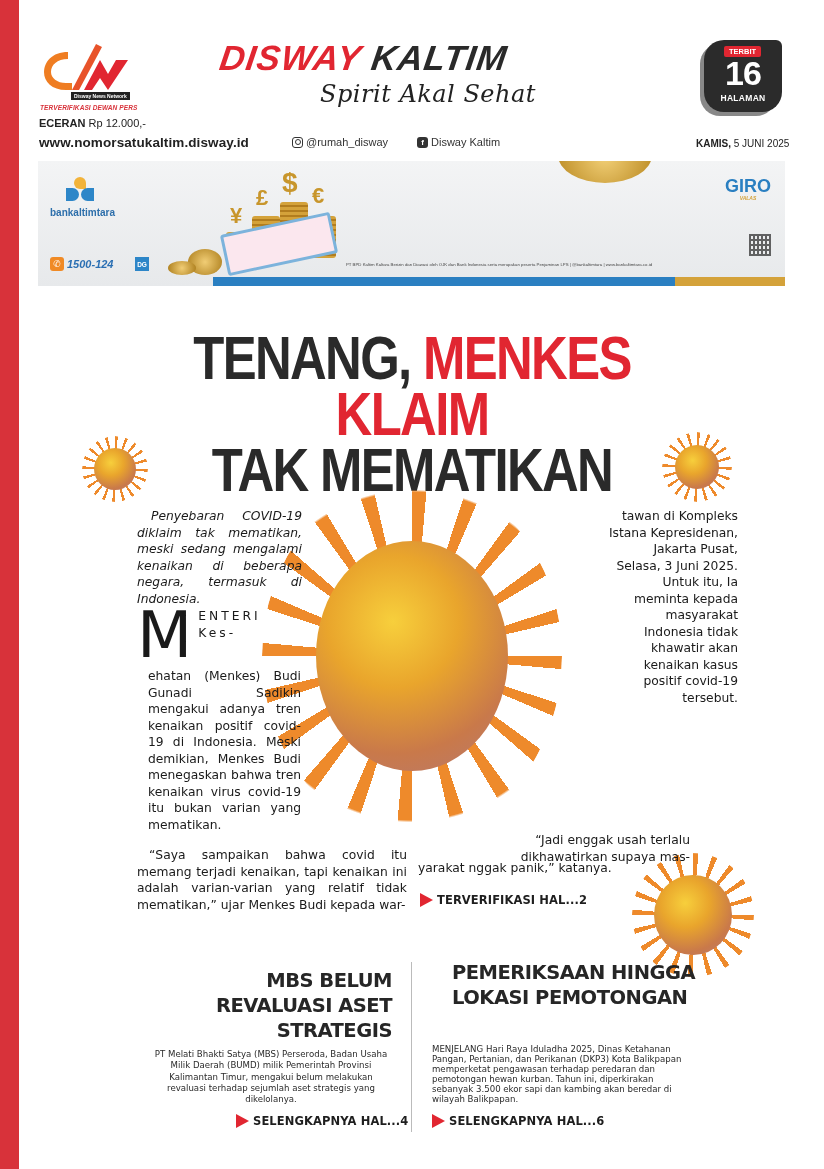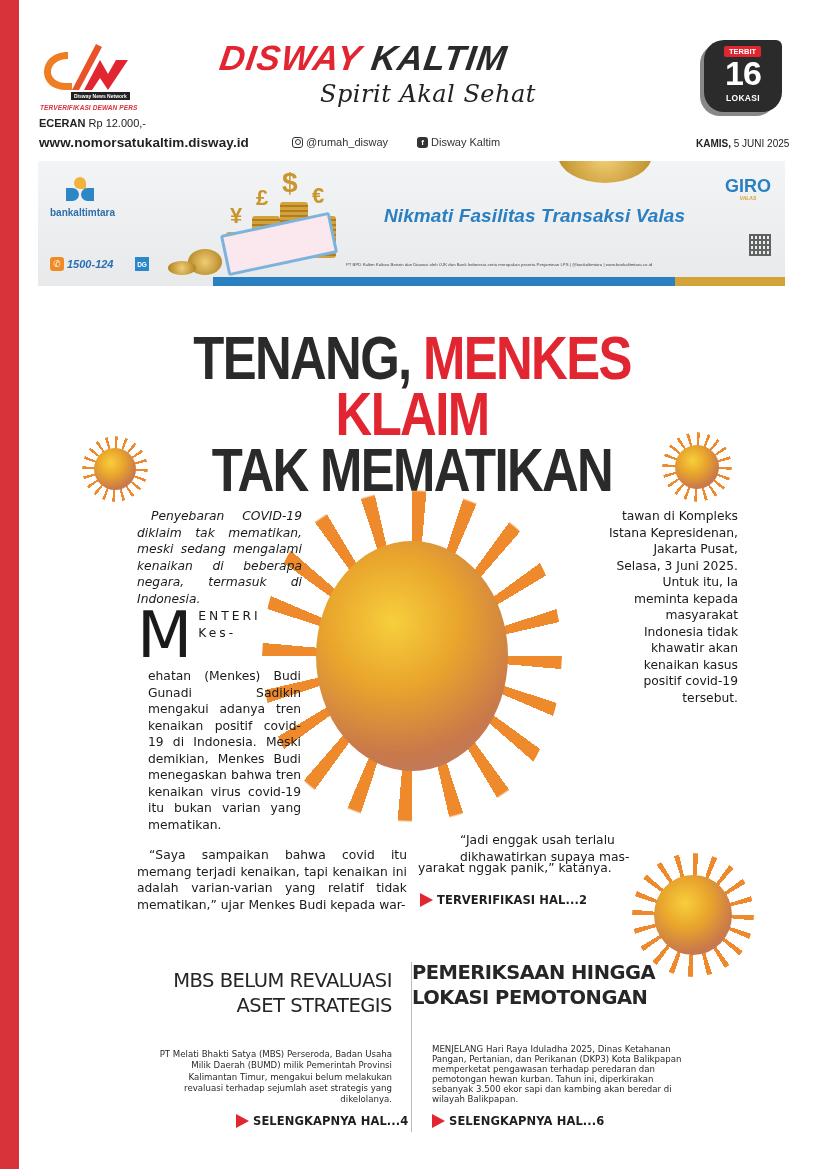--- a/index.html
+++ b/index.html
@@ -84,31 +84,31 @@
   
   .article { font-family: "DejaVu Sans", sans-serif; font-size: 12.3px; line-height: 16.5px; color: #1a1a1a; }
   .lede { position: absolute; left: 137px; top: 508px; width: 165px; font-style: italic; text-align: justify; font-size: 12.3px; line-height: 16.5px; text-indent: 14px; }
   .dropcap-block { position: absolute; left: 137px; top: 608px; width: 165px; }
   .dropcap { float: left; font-family: "DejaVu Sans", sans-serif; font-size: 64px; line-height: 50px; margin-right: 6px; margin-top: 2px; color: #1a1a1a; font-weight: normal; }
   .dropcap-rest { letter-spacing: 3px; }
   .col-left { position: absolute; left: 137px; top: 657px; width: 175px; text-align: justify; }
   .col-left p { margin: 11px; }
   .quote-block { position: absolute; left: 137px; top: 847px; width: 270px; text-align: justify; text-indent: 12px; }
   .col-right { position: absolute; left: 560px; top: 508px; width: 130px; text-align: right; margin-left: 48px; }
-  .col-right-lower { position: absolute; left: 460px; top: 832px; width: 230px; text-align: left; }
+  .col-right-lower { position: absolute; left: 460px; top: 832px; width: 230px; text-align: right; }
   .col-right-last { position: absolute; left: 418px; top: 860px; width: 272px; }
 
   .readmore { position: absolute; display: flex; align-items: center; gap: 4px; font-family: "DejaVu Sans", sans-serif; font-weight: bold; font-size: 11.5px; color: #1e1e1e; letter-spacing: 0.1px; }
   .readmore .tri { width: 0; height: 0; border-top: 7px solid transparent; border-bottom: 7px solid transparent; border-left: 13px solid #e12631; }
 
   
   .divider { position: absolute; left: 411px; top: 962px; width: 1px; height: 170px; background: #bbb; }
-  .story-left-title { position: absolute; left: 160px; top: 968px; width: 232px; text-align: right; font-family: "DejaVu Sans", sans-serif; font-weight: normal; font-size: 19.5px; line-height: 25px; color: #262626; letter-spacing: -0.5px; }
-  .story-left-body { position: absolute; left: 150px; top: 1049px; width: 242px; text-align: right; font-family: "DejaVu Sans", sans-serif; font-size: 8.6px; line-height: 11.3px; color: #2a2a2a; }
-  .story-right-title { position: absolute; left: 412px; top: 960px; width: 260px; font-family: "DejaVu Sans", sans-serif; font-weight: bold; font-size: 19.5px; line-height: 25px; color: #262626; letter-spacing: -0.5px; }
+  .story-left-title { position: absolute; left: 160px; top: 968px; width: 232px; text-align: right; font-family: "DejaVu Sans", sans-serif; font-weight: bold; font-size: 19.5px; line-height: 25px; color: #262626; letter-spacing: -0.5px; }
+  .story-left-body { position: absolute; left: 150px; top: 1049px; width: 242px; text-align: center; font-family: "DejaVu Sans", sans-serif; font-size: 8.6px; line-height: 11.3px; color: #2a2a2a; }
+  .story-right-title { position: absolute; left: 452px; top: 960px; width: 260px; font-family: "DejaVu Sans", sans-serif; font-weight: bold; font-size: 19.5px; line-height: 25px; color: #262626; letter-spacing: -0.5px; }
   .story-right-body { position: absolute; left: 432px; top: 1044px; width: 254px; font-family: "DejaVu Sans", sans-serif; font-size: 8.6px; line-height: 10px; color: #2a2a2a; }
 </style>
 </head>
 <body>
 
 <div class="red-bar"></div>
 
 <div class="logo">
   <svg width="100" height="56" viewBox="0 0 100 56">
     <path d="M30 14 C14 14 6 24 6 34 C6 44 14 52 28 52 L34 52 L34 45 L28 45 C19 45 13 40 13 34 C13 27 19 21 30 21 Z" fill="#ef7d22"></path>
@@ -134,21 +134,21 @@
 <div class="social" style="left:417px;">
   <span class="ico">f</span>
   <span>Disway Kaltim</span>
 </div>
 
 <div class="badge">
   <div class="shadow"></div>
   <div class="box"></div>
   <div class="terbit">TERBIT</div>
   <div class="num">16</div>
-  <div class="hal">LOKASI</div>
+  <div class="hal">HALAMAN</div>
 </div>
 <div class="date"><b>KAMIS,</b> <span>5 JUNI 2025</span></div>
 
 <div class="ad">
   <div class="bk-logo">
     <div class="bk-shape">
       <div class="y"></div>
         <div class="b1"></div>
         <div class="b2"></div>
     </div>
@@ -161,21 +161,20 @@
     <div class="coin-stack" style="left:90px;height:42px;"></div>
     <span class="cur" style="left:12px;top:40px;">¥</span>
     <span class="cur" style="left:38px;top:22px;">£</span>
     <span class="cur" style="left:64px;top:4px;font-size:28px;">$</span>
     <span class="cur" style="left:94px;top:20px;">€</span>
   </div>
   <div class="form"></div>
   <div class="big-coin"></div>
   <div class="small-coin" style="left:150px;top:88px;"></div>
   <div class="small-coin" style="left:130px;top:100px;width:28px;height:14px;"></div>
-  <div class="headline">Nikmati Fasilitas Transaksi Valas</div>
   <div class="giro">
     <div class="g">GIRO</div>
     <div class="v">VALAS</div>
   </div>
   <div class="qr"></div>
   <div class="hotline">
     <span class="phone-ico">✆</span>
     <span class="hotline-num">1500-124</span>
   </div>
   <div class="dg">DG</div>

